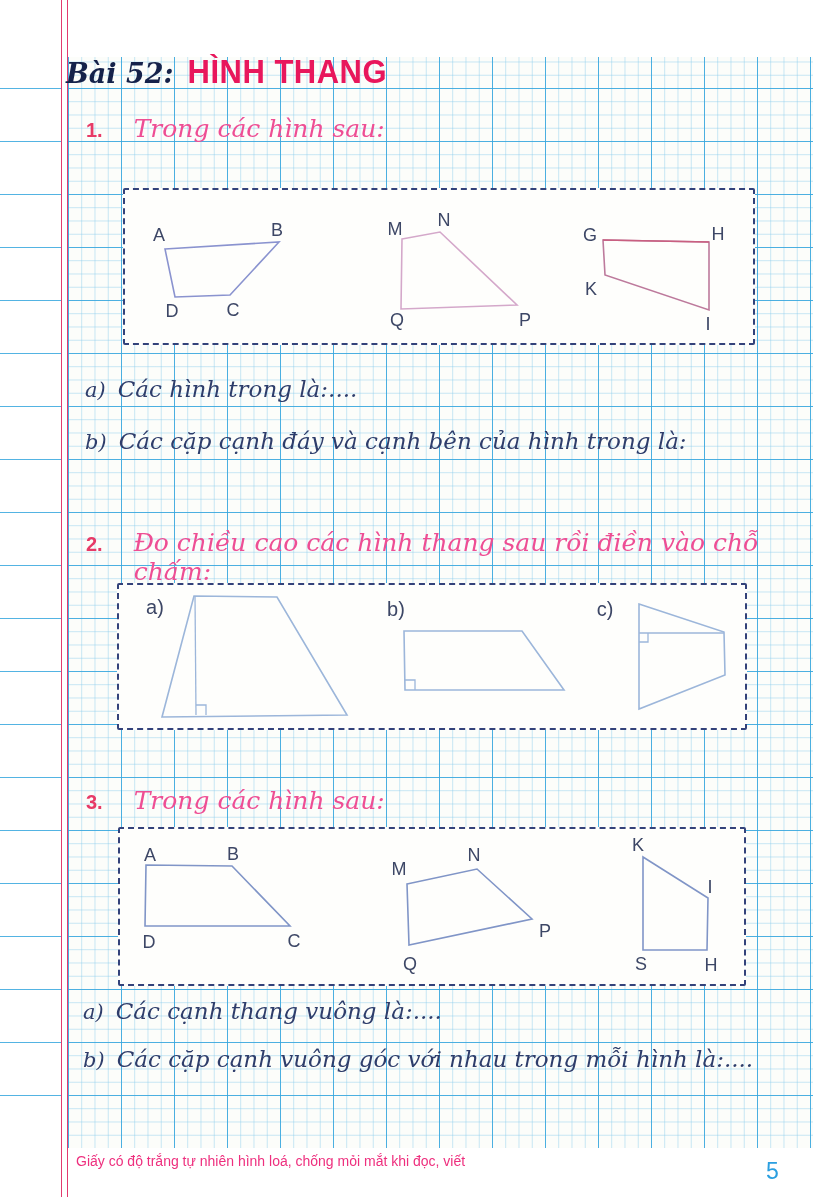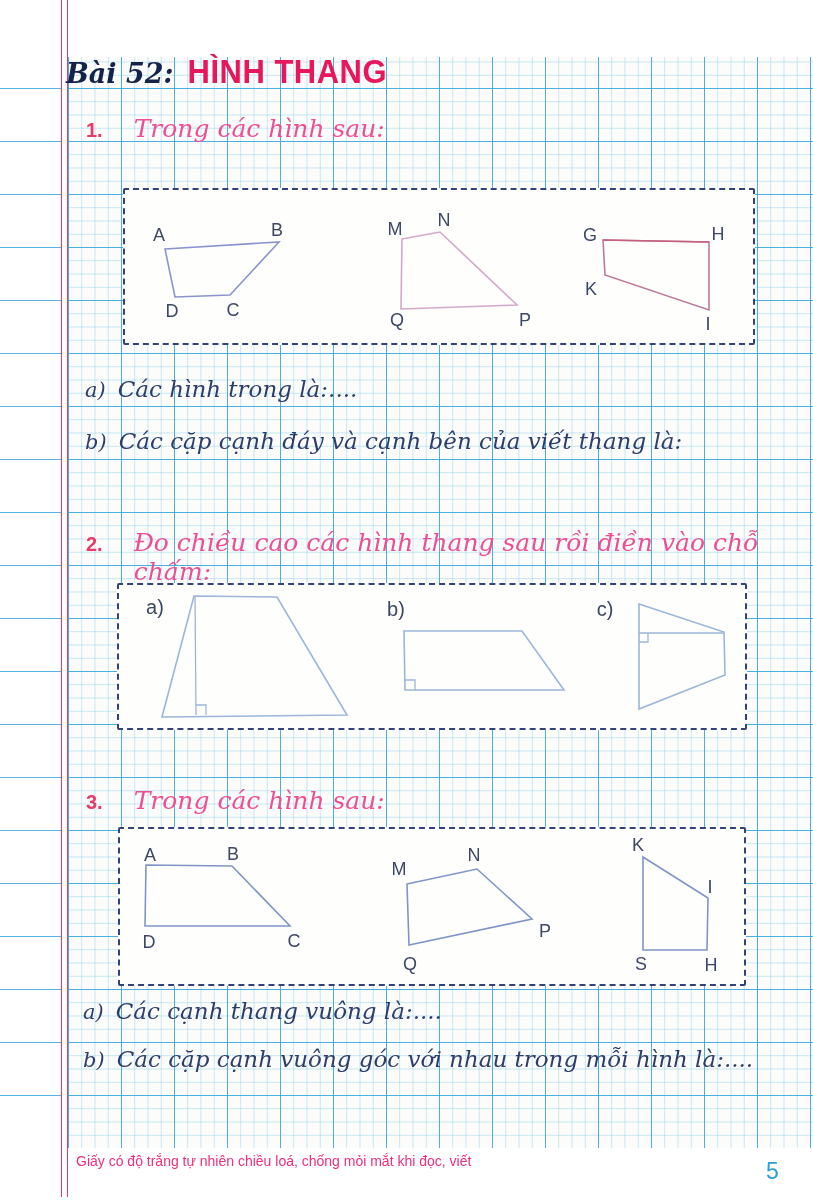--- a/index.html
+++ b/index.html
@@ -91,21 +91,21 @@
     <span class="vlabel" style="left:466px;top:99px;">K</span>
     <span class="vlabel" style="left:583px;top:134px;">I</span>
   </div>
 
   <div class="q-line" style="left:85px;top:376px;">
     <span class="q-marker">a)</span>
     <span class="q-text">Các hình trong là:....</span>
   </div>
   <div class="q-line" style="left:85px;top:428px;">
     <span class="q-marker">b)</span>
-    <span class="q-text">Các cặp cạnh đáy và cạnh bên của viết thang là:</span>
+    <span class="q-text">Các cặp cạnh đáy và cạnh bên của hình trong là:</span>
   </div>
 
   <div class="ex-header" style="left:86px;top:528px;">
     <span class="ex-number">2.</span>
     <span class="ex-prompt">Đo chiều cao các hình thang sau rồi điền vào chỗ chấm:</span>
   </div>
 
   <div class="fig-box" style="left:117px;top:583px;width:626px;height:143px;">
     <svg width="626" height="143" viewBox="0 0 626 143">
       <polygon points="75,11 158,12 228,130 43,132" fill="none" stroke="#9cb6da" stroke-width="1.6"></polygon>
@@ -149,16 +149,16 @@
 
   <div class="q-line" style="left:83px;top:998px;">
     <span class="q-marker">a)</span>
     <span class="q-text">Các cạnh thang vuông là:....</span>
   </div>
   <div class="q-line" style="left:83px;top:1046px;">
     <span class="q-marker">b)</span>
     <span class="q-text">Các cặp cạnh vuông góc với nhau trong mỗi hình là:....</span>
   </div>
 
-  <div id="footer-note">Giấy có độ trắng tự nhiên chiều loá, chống mỏi mắt khi đọc, viết</div>
+  <div id="footer-note">Giấy có độ trắng tự nhiên hình loá, chống mỏi mắt khi đọc, viết</div>
   <div id="page-number">5</div>
 
 </div>
 
 </body></html>

